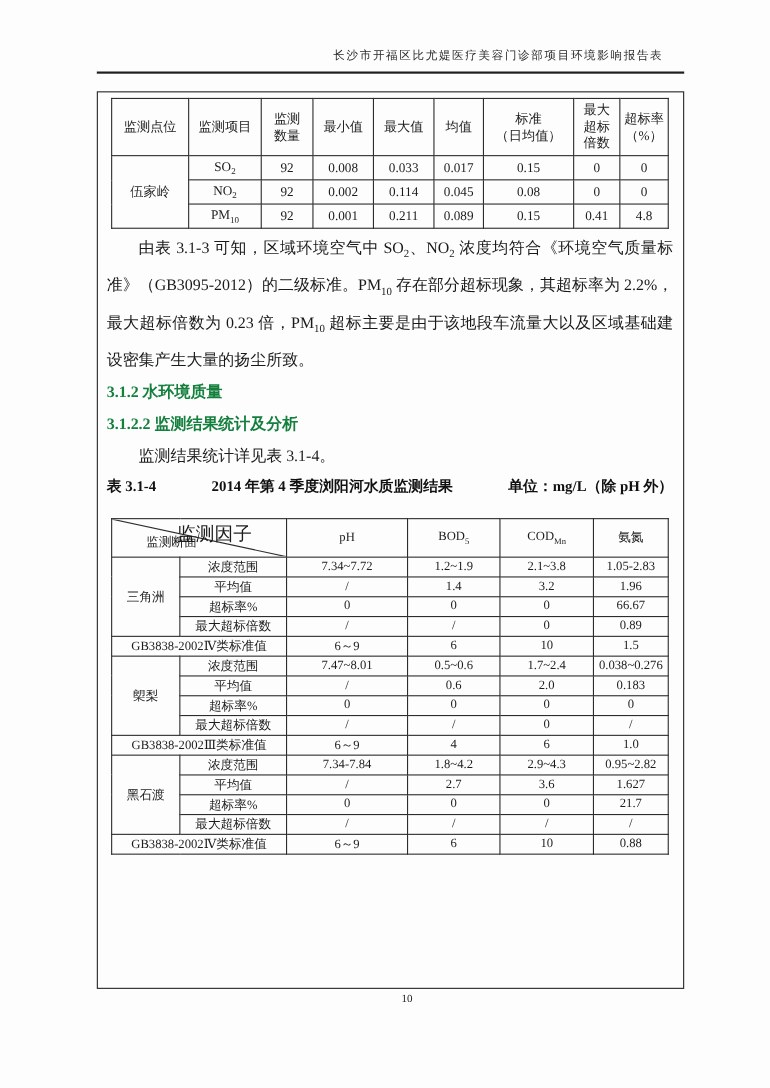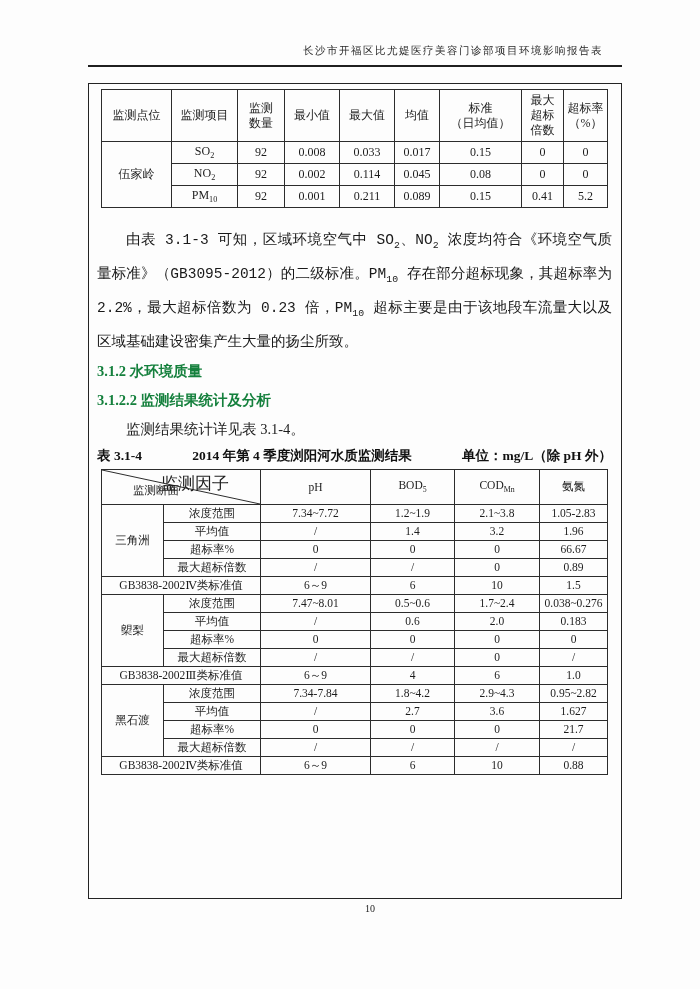--- a/index.html
+++ b/index.html
@@ -26,28 +26,28 @@
     border:1px solid #2c2c2c;text-align:center;vertical-align:middle;
     padding:1px 2px;overflow:hidden;
   }
   .air-table{font-size:12px;}
   .air-table th{font-weight:normal;white-space:pre-line;height:49px;line-height:15px;}
   .air-table td{height:19px;margin-top:36px;}
   .body-text{
     font-size:14.5px;line-height:29px;text-align:justify;
     text-indent:2em;margin:0;color:#191919;
   }
-  .p1{margin-top:18px;font-family:Liberation Mono, monospace;}
+  .p1{margin-top:4px;}
   .heading{
     font-size:14.5px;line-height:29px;font-weight:bold;margin:0;color:#15803d;
   }
   .plain-line{text-indent:2em;font-size:14.5px;line-height:29px;margin:0;}
   .caption{
     display:flex;align-items:flex-end;font-weight:bold;font-size:13.5px;
-    margin:3px 0 4px 0;color:#111;
+    margin:3px 0 20px 0;color:#111;
   }
   .cap-label{white-space:nowrap;}
   .cap-title{flex:1;text-align:center;white-space:nowrap;}
   .cap-unit{white-space:nowrap;}
   .water-table{font-size:11.5px;}
   .water-table td{height:15px;}
   .water-table th{font-weight:normal;}
   .diag-cell{position:relative;height:34px;padding:0;}
   .diag-cell svg{position:absolute;left:0;top:0;width:100%;height:100%;}
   .diag-top{position:absolute;top:2px;right:31px;font-size:17px;}
@@ -119,21 +119,21 @@
         <td>0</td>
       </tr>
       <tr>
         <td><span>PM</span><sub>10</sub></td>
         <td>92</td>
         <td>0.001</td>
         <td>0.211</td>
         <td>0.089</td>
         <td>0.15</td>
         <td>0.41</td>
-        <td>5.2</td>
+        <td>4.8</td>
       </tr>
     </tbody>
       </table>
 
     <p class="body-text p1"><span>由表 3.1-3 可知，区域环境空气中 SO</span><sub>2</sub><span>、NO</span><sub>2</sub><span> 浓度均符合《环境空气质量标准》（GB3095-2012）的二级标准。PM</span><sub>10</sub><span> 存在部分超标现象，其超标率为 2.2%，最大超标倍数为 0.23 倍，PM</span><sub>10</sub><span> 超标主要是由于该地段车流量大以及区域基础建设密集产生大量的扬尘所致。</span></p>
 
     <p class="heading">3.1.2 水环境质量</p>
 
 
     <p class="heading">3.1.2.2  监测结果统计及分析</p>

